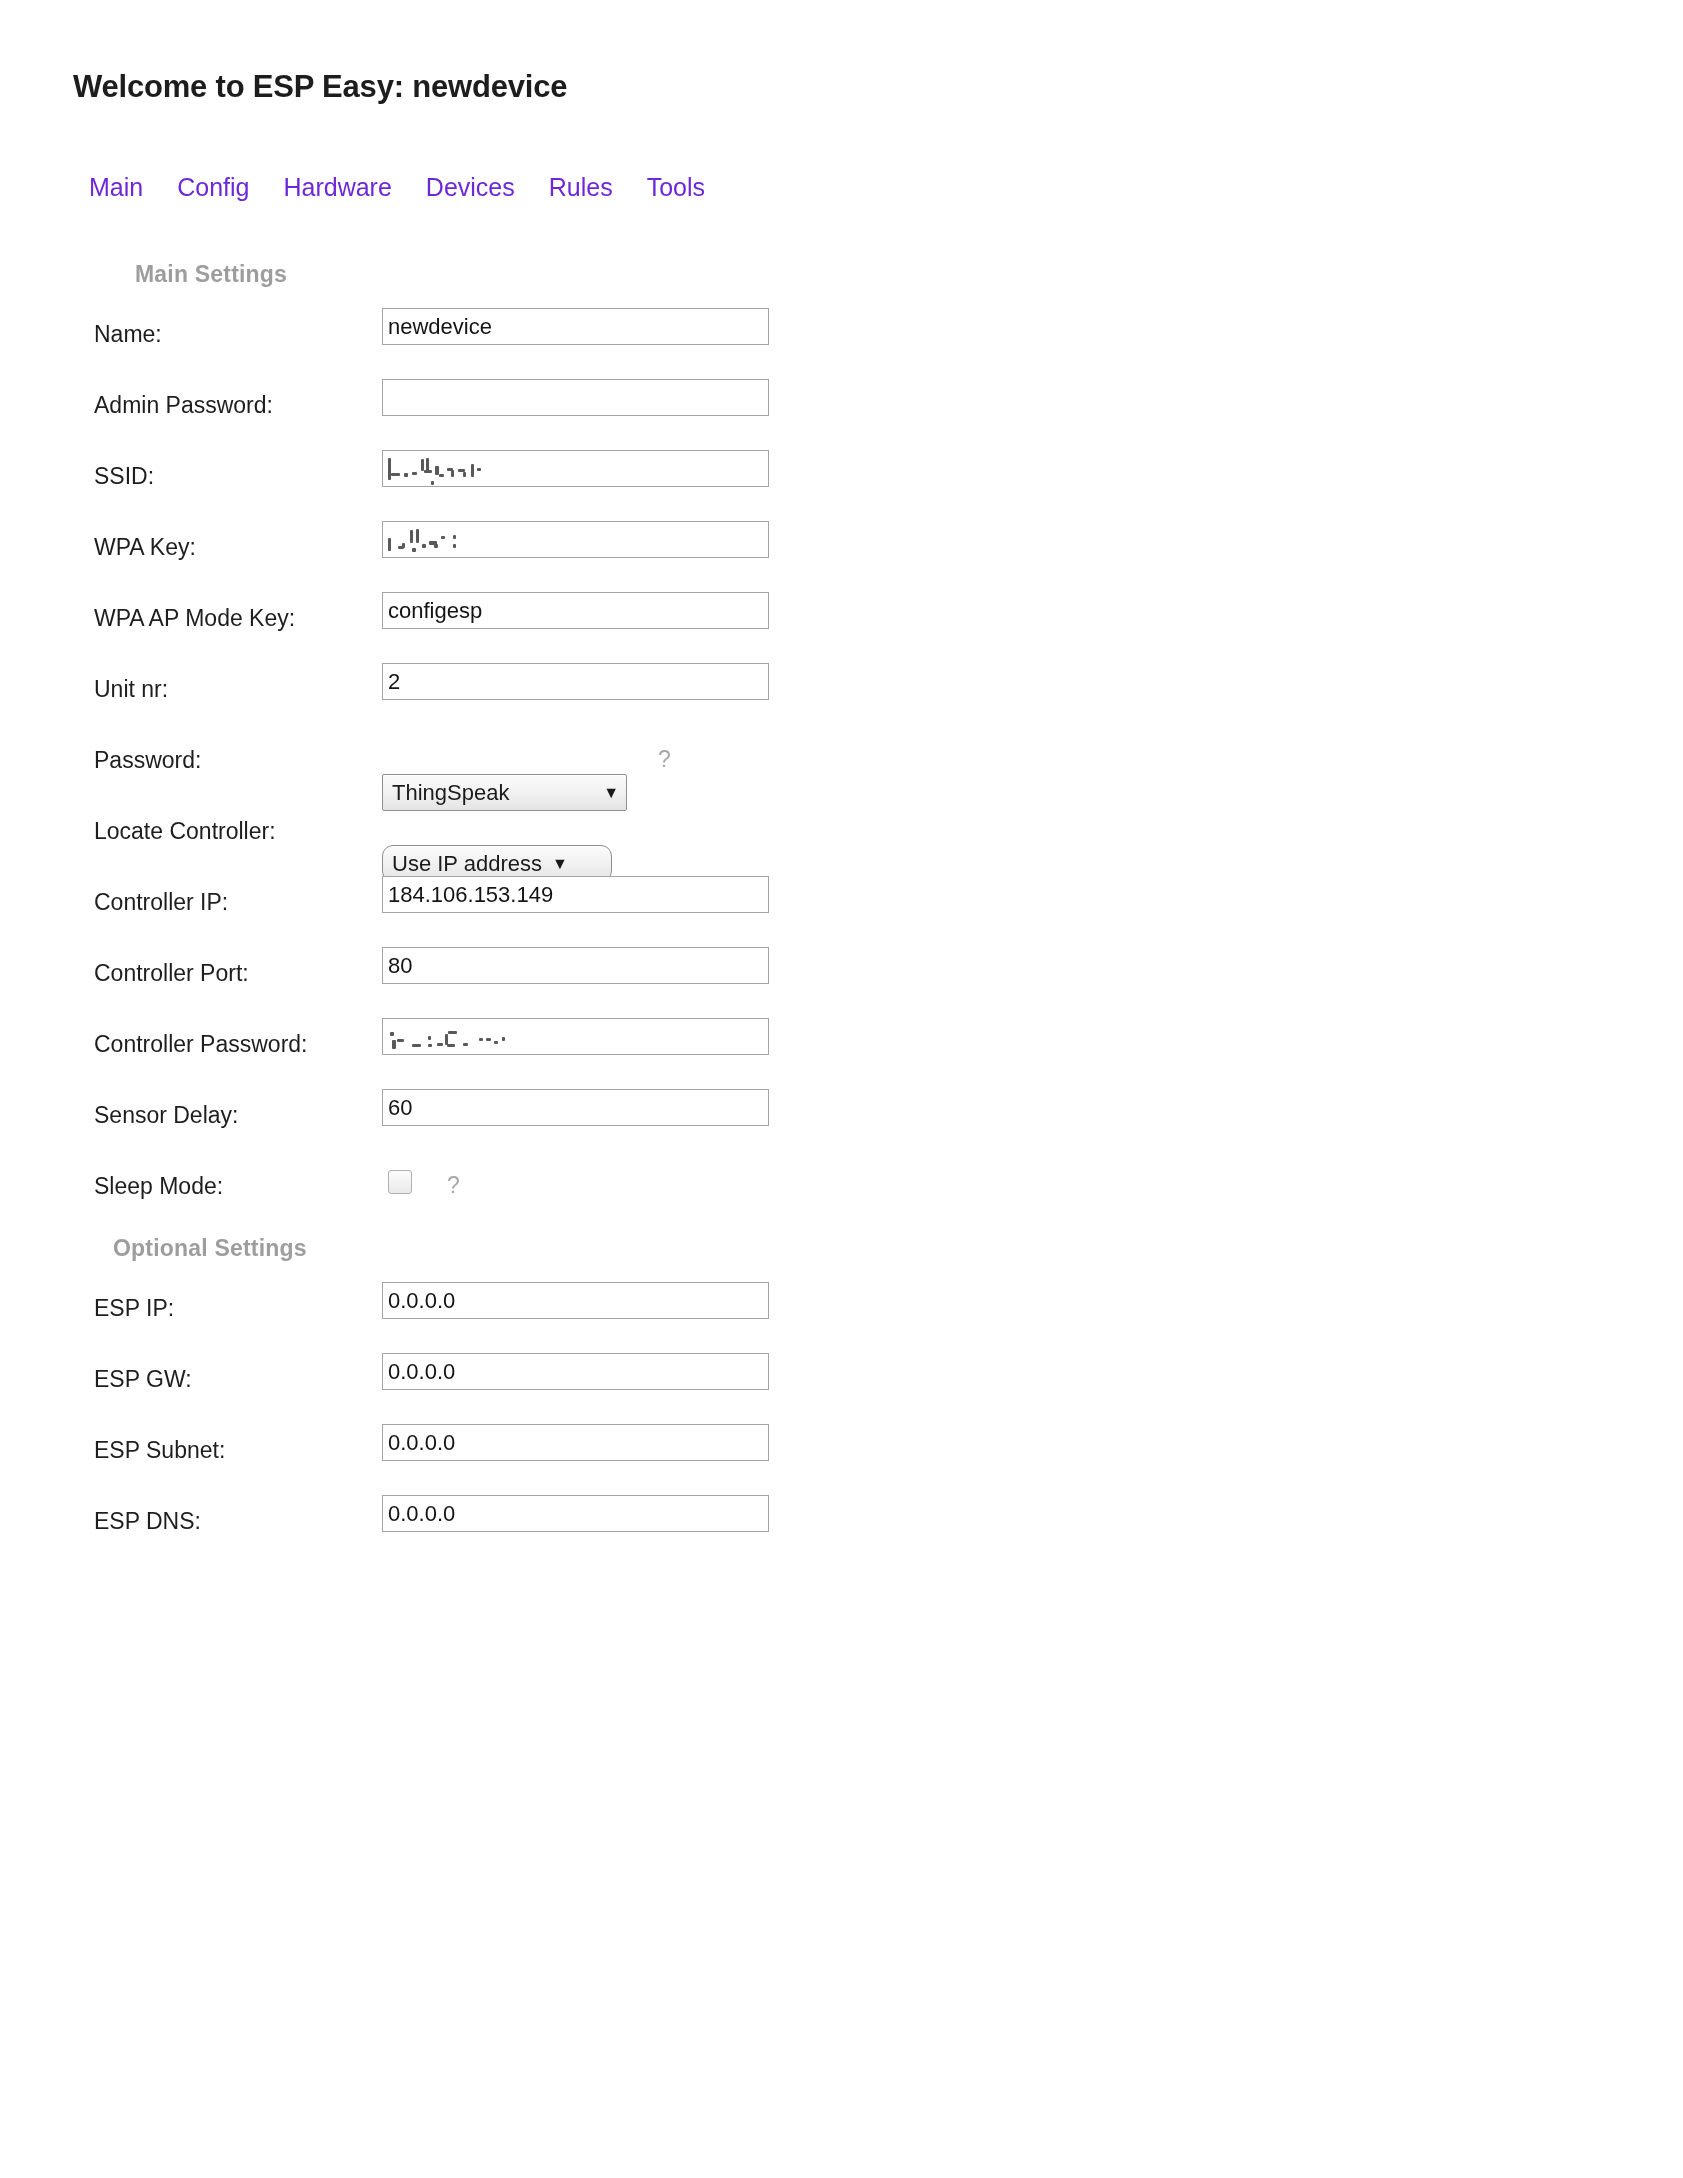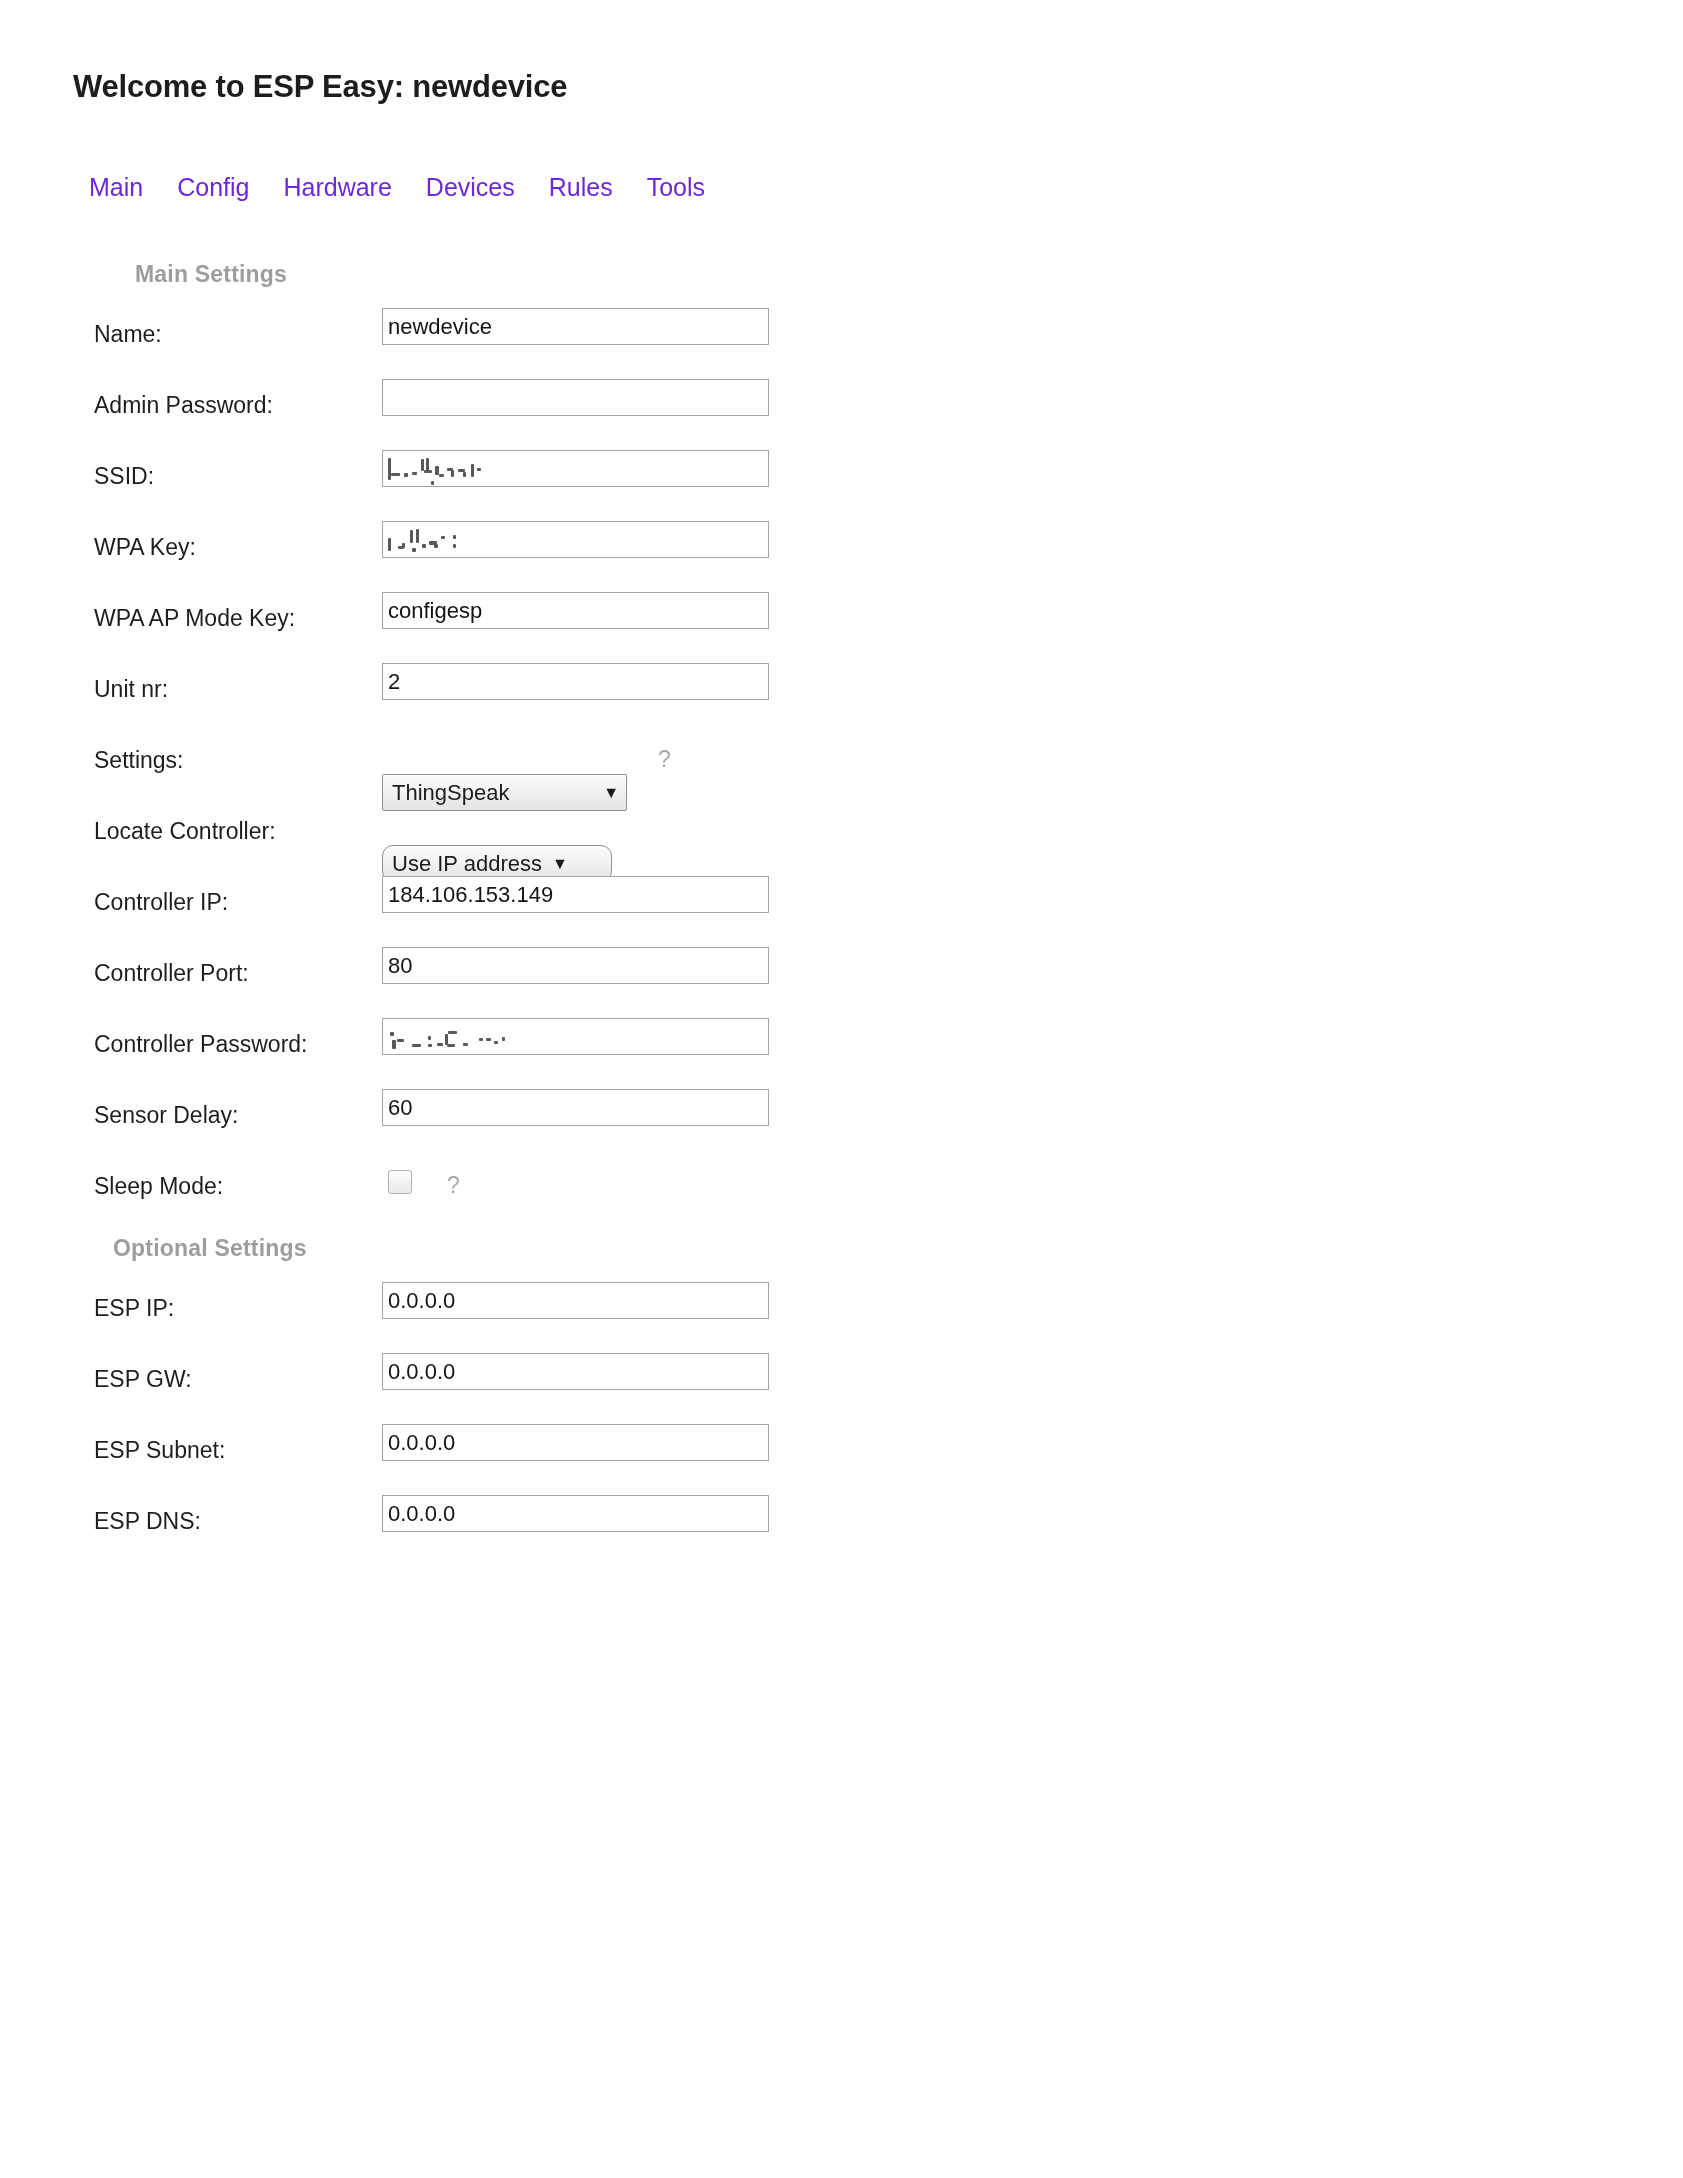--- a/index.html
+++ b/index.html
@@ -262,21 +262,21 @@
     </div>
 
     <div class="row">
       <div class="row-label">Unit nr:</div>
       <div class="field-wrap">
         <input class="text-input" type="text" value="2" style="">
       </div>
     </div>
 
     <div class="row">
-      <div class="row-label">Settings:</div>
+      <div class="row-label">Password:</div>
       <div class="field-wrap">
         <div class="select-box wide">
           <span>ThingSpeak</span>
           <span class="sel-arrow">▼</span>
         </div>
       </div>
       <div class="help-mark" style="left:658px;top:20px;">?</div>
     </div>
 
     <div class="row">

